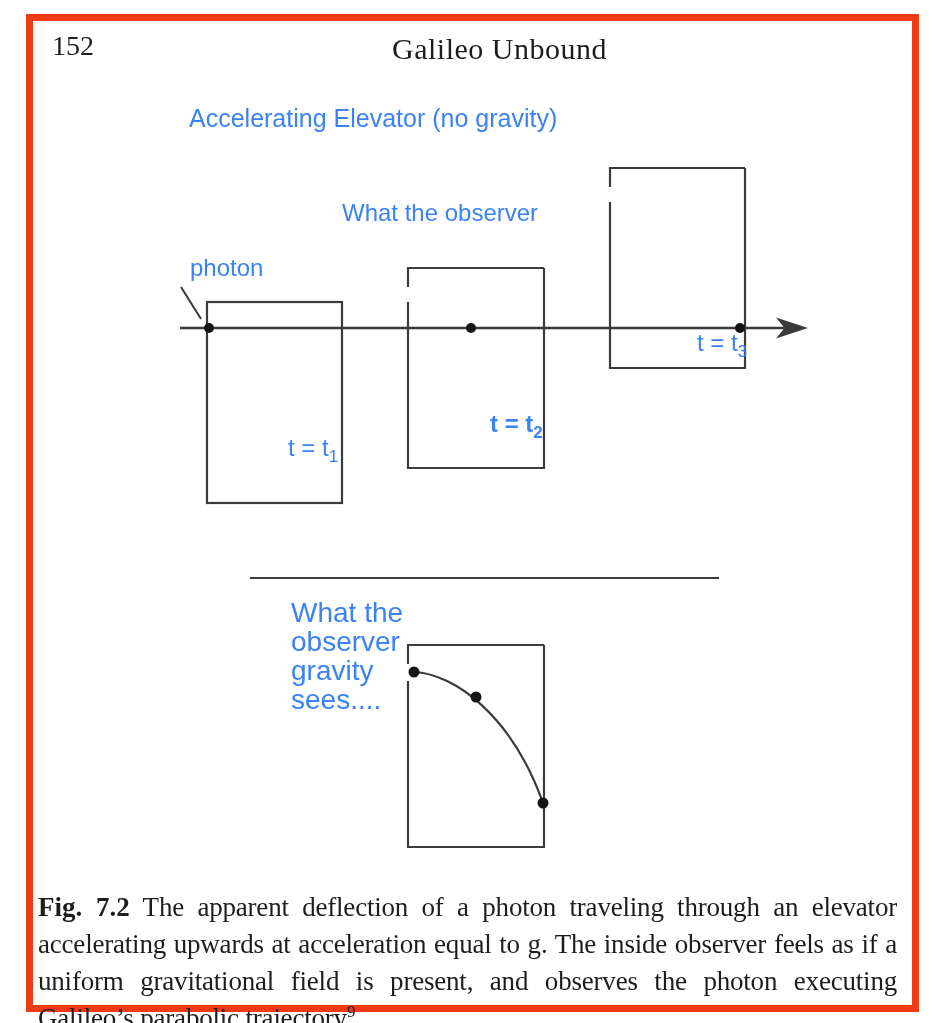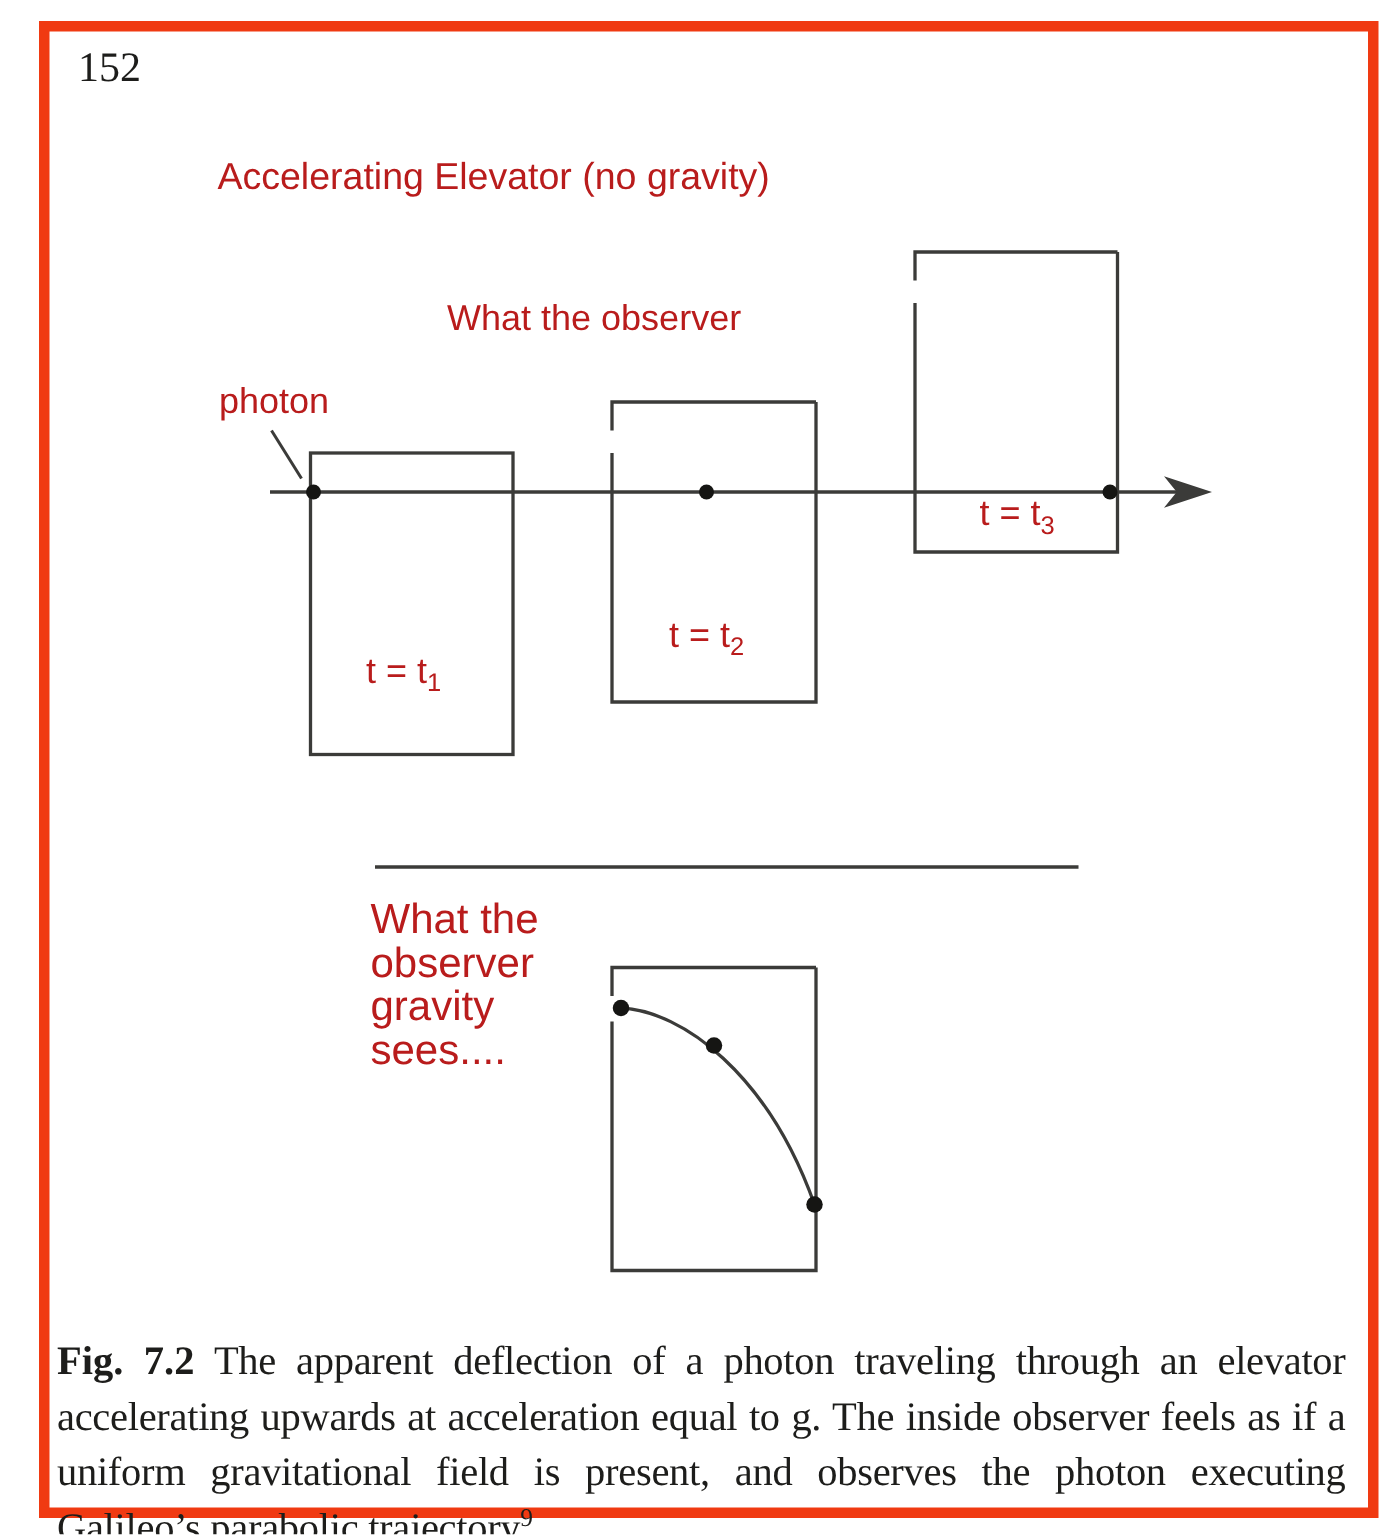--- a/index.html
+++ b/index.html
@@ -11,30 +11,30 @@
   .page{
     position:relative;width:932px;height:1023px;background:#ffffff;
     overflow:hidden;font-family:"Liberation Serif",serif;color:var(--color-ink);
   }
   .frame{
     position:absolute;left:26px;top:14px;width:893px;height:998px;
     border:7px solid var(--color-frame);box-sizing:border-box;pointer-events:none;
   }
   .abs{position:absolute;white-space:pre;}
   .serif{font-family:"Liberation Serif",serif;}
-  .sans{font-family:"Liberation Sans","DejaVu Sans",sans-serif;color:#b91c1c;}
+  .sans{font-family:"Liberation Sans","DejaVu Sans",sans-serif;color:#3b82f6;margin-left:44px;}
   .page-number{left:52px;top:30px;font-size:28px;}
   .running-title{left:392px;top:32px;font-size:30px;letter-spacing:0.5px;}
   .fig-title{left:145px;top:104px;font-size:25px;font-weight:500;}
   .outside-label{left:298px;top:198px;font-size:24px;line-height:29px;font-weight:500;}
   .photon-label{left:146px;top:254px;font-size:24px;font-weight:500;text-align:center;}
   .t-label{font-size:24px;font-weight:500;}
   .t-label sub{font-size:17px;line-height:0;}
   .t1{left:244px;top:434px;}
-  .t2{left:446px;top:410px;}
+  .t2{left:446px;top:410px;font-weight:bold;}
   .t3{left:653px;top:329px;}
   .inside-label{left:247px;top:598px;font-size:28px;line-height:29px;font-weight:500;}
   .caption{
     left:38px;top:862px;width:859px;font-size:27px;line-height:37px;
     text-align:justify;white-space:normal;letter-spacing:-0.2px;
   }
   .caption b{letter-spacing:0;}
   .caption sup{font-size:17px;line-height:0;}
   svg.diagram{position:absolute;left:0;top:0;}
   .stroke{stroke:var(--color-line);fill:none;}
@@ -42,20 +42,21 @@
   .arrowhead{fill:var(--color-line);stroke:none;}
 </style>
 </head>
 <body>
 
 <div class="page">
 
   <div class="frame"></div>
 
   <div class="abs serif page-number">152</div>
+  <div class="abs serif running-title">Galileo Unbound</div>
 
   <svg class="diagram" width="932" height="1023" viewBox="0 0 932 1023" aria-hidden="true">
 
     <rect class="stroke" x="207" y="302" width="135" height="201" stroke-width="2.2"></rect>
     <path class="stroke" stroke-width="2.2" d="M544,268 L408,268 L408,287 M408,302 L408,468 L544,468 L544,268"></path>
     <path class="stroke" stroke-width="2.2" d="M745,168 L610,168 L610,187 M610,202 L610,368 L745,368 L745,168"></path>
 
     <line class="stroke" x1="180" y1="328" x2="794" y2="328" stroke-width="2.4"></line>
     <polygon class="arrowhead" points="776,317.5 808,328 776,338.5 784.5,328"></polygon>
     <line class="stroke" x1="181" y1="287" x2="201" y2="319" stroke-width="2"></line>

